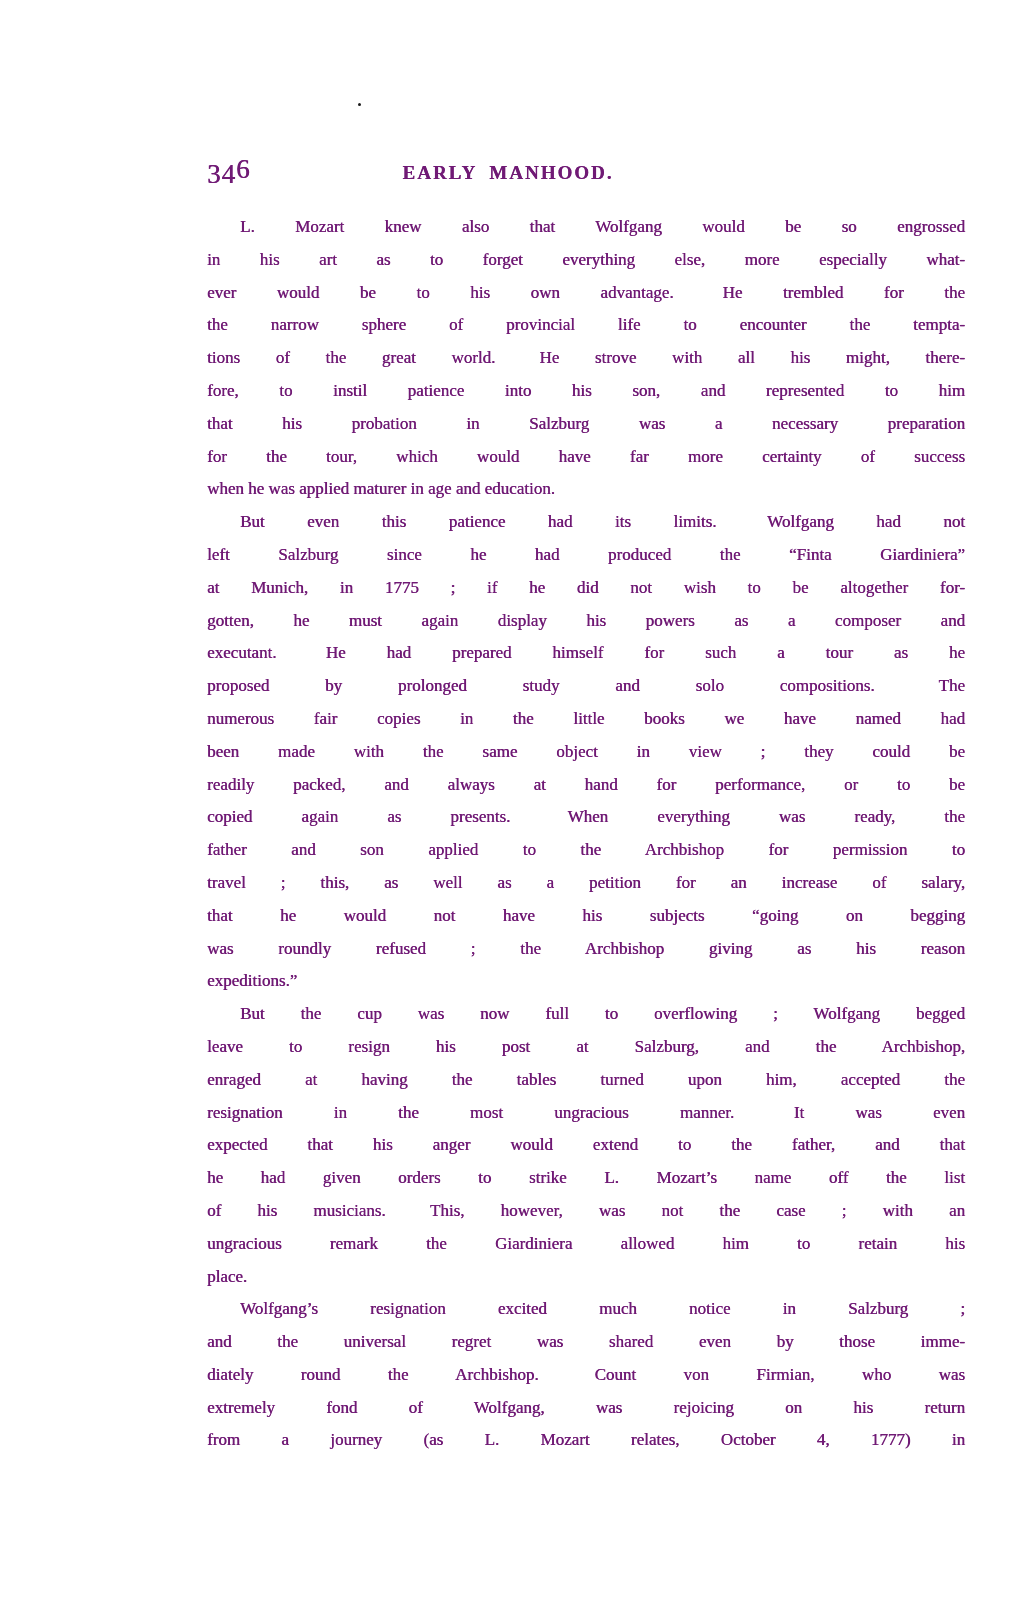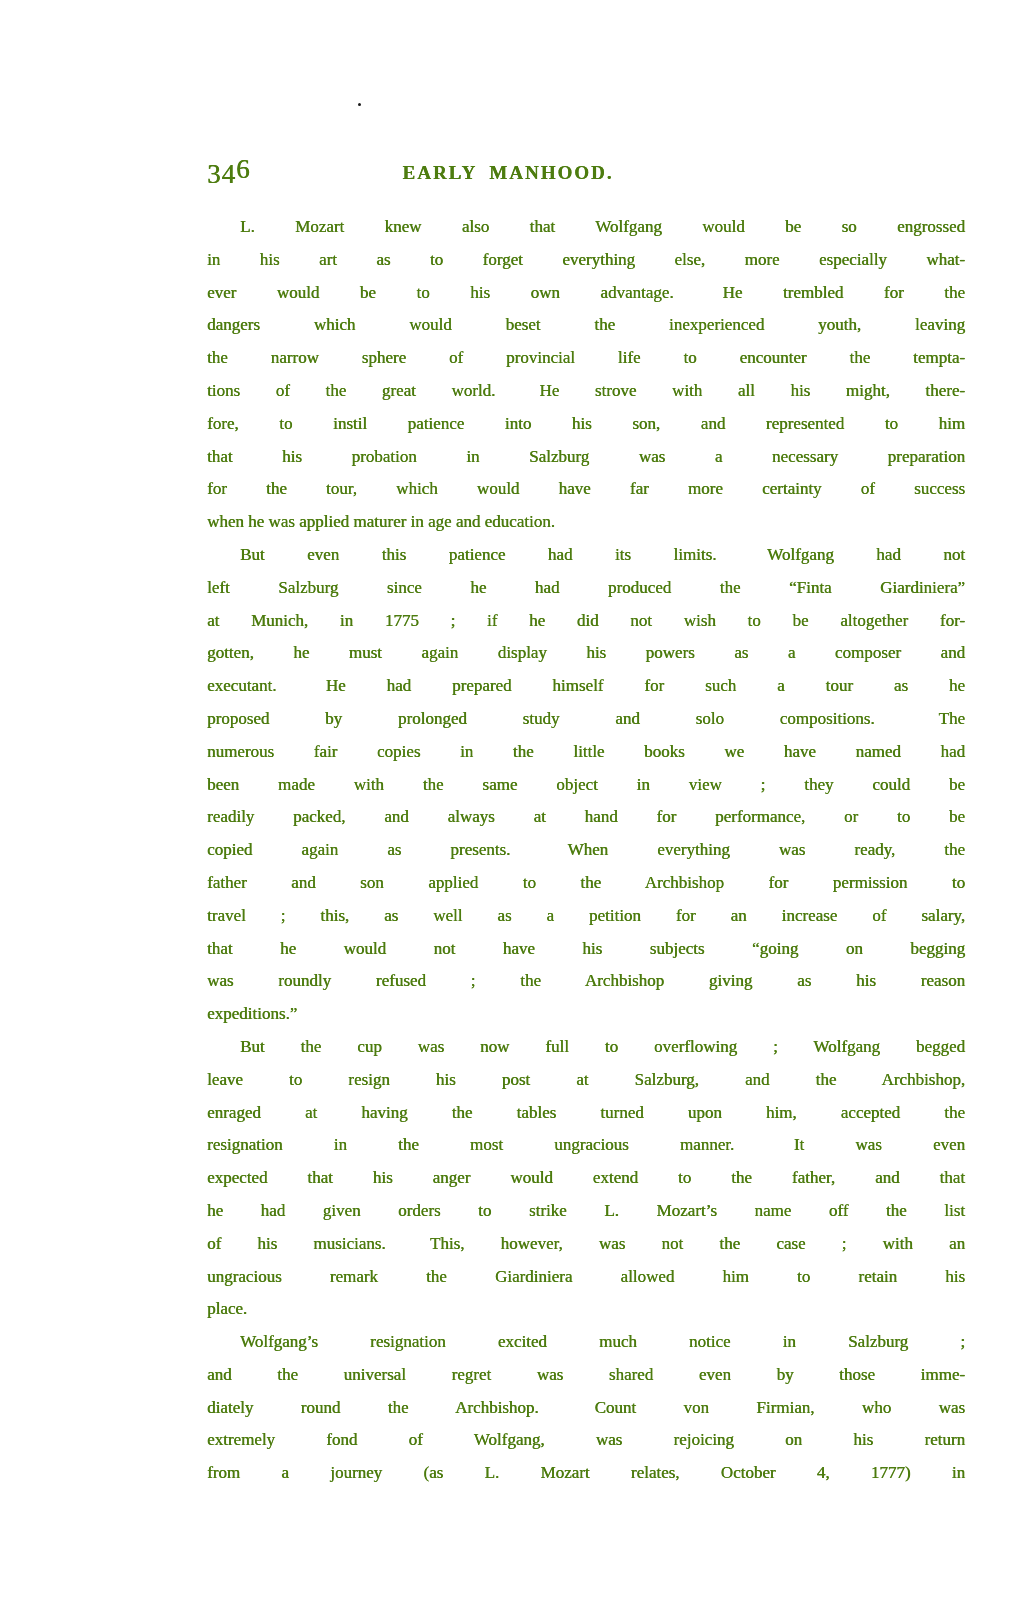--- a/index.html
+++ b/index.html
@@ -3,21 +3,21 @@
 <meta charset="utf-8">
 <style>
   html, body { margin: 0; padding: 0; background: #ffffff; }
   .page {
     position: relative;
     width: 1034px;
     height: 1600px;
     background: #ffffff;
     overflow: hidden;
     font-family: "Liberation Serif", serif;
-    color: #4d7c0f;
+    color: #701a75;
   }
   .header-number {
     position: absolute;
     left: 207px;
     top: 155px;
     font-size: 27px;
     letter-spacing: 1px;
     text-shadow: 0.4px 0 0 currentColor;
   }
   
@@ -69,21 +69,20 @@
 
 <div class="page">
   <span class="ink-dot"></span>
   <div class="header-number"><span class="d3">3</span><span class="d4">4</span><span class="d6">6</span></div>
   <div class="running-title">EARLY MANHOOD.</div>
   <div class="text-block">
       <div class="paragraph">
         <div class="line indent">L. Mozart knew also that Wolfgang would be so engrossed</div>
         <div class="line">in his art as to forget everything else, more especially what-</div>
         <div class="line">ever would be to his own advantage.  He trembled for the</div>
-        <div class="line">dangers which would beset the inexperienced youth, leaving</div>
         <div class="line">the narrow sphere of provincial life to encounter the tempta-</div>
         <div class="line">tions of the great world.  He strove with all his might, there-</div>
         <div class="line">fore, to instil patience into his son, and represented to him</div>
         <div class="line">that his probation in Salzburg was a necessary preparation</div>
         <div class="line">for the tour, which would have far more certainty of success</div>
         <div class="line flush">when he was applied maturer in age and education.</div>
       </div>
       <div class="paragraph">
         <div class="line indent">But even this patience had its limits.  Wolfgang had not</div>
         <div class="line">left Salzburg since he had produced the “Finta Giardiniera”</div>

